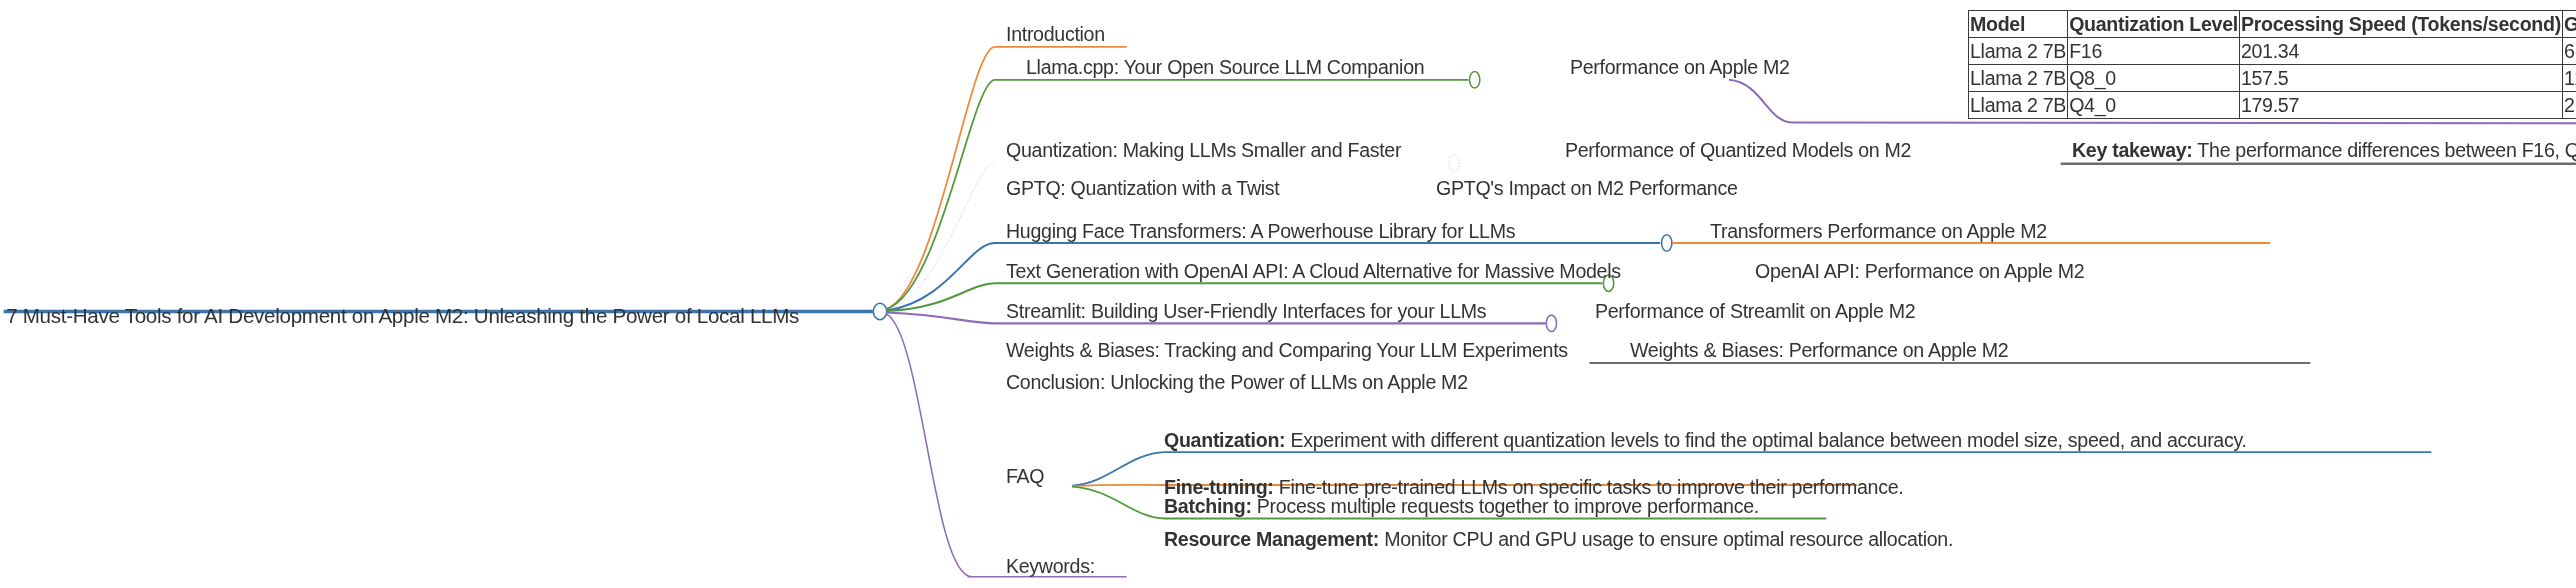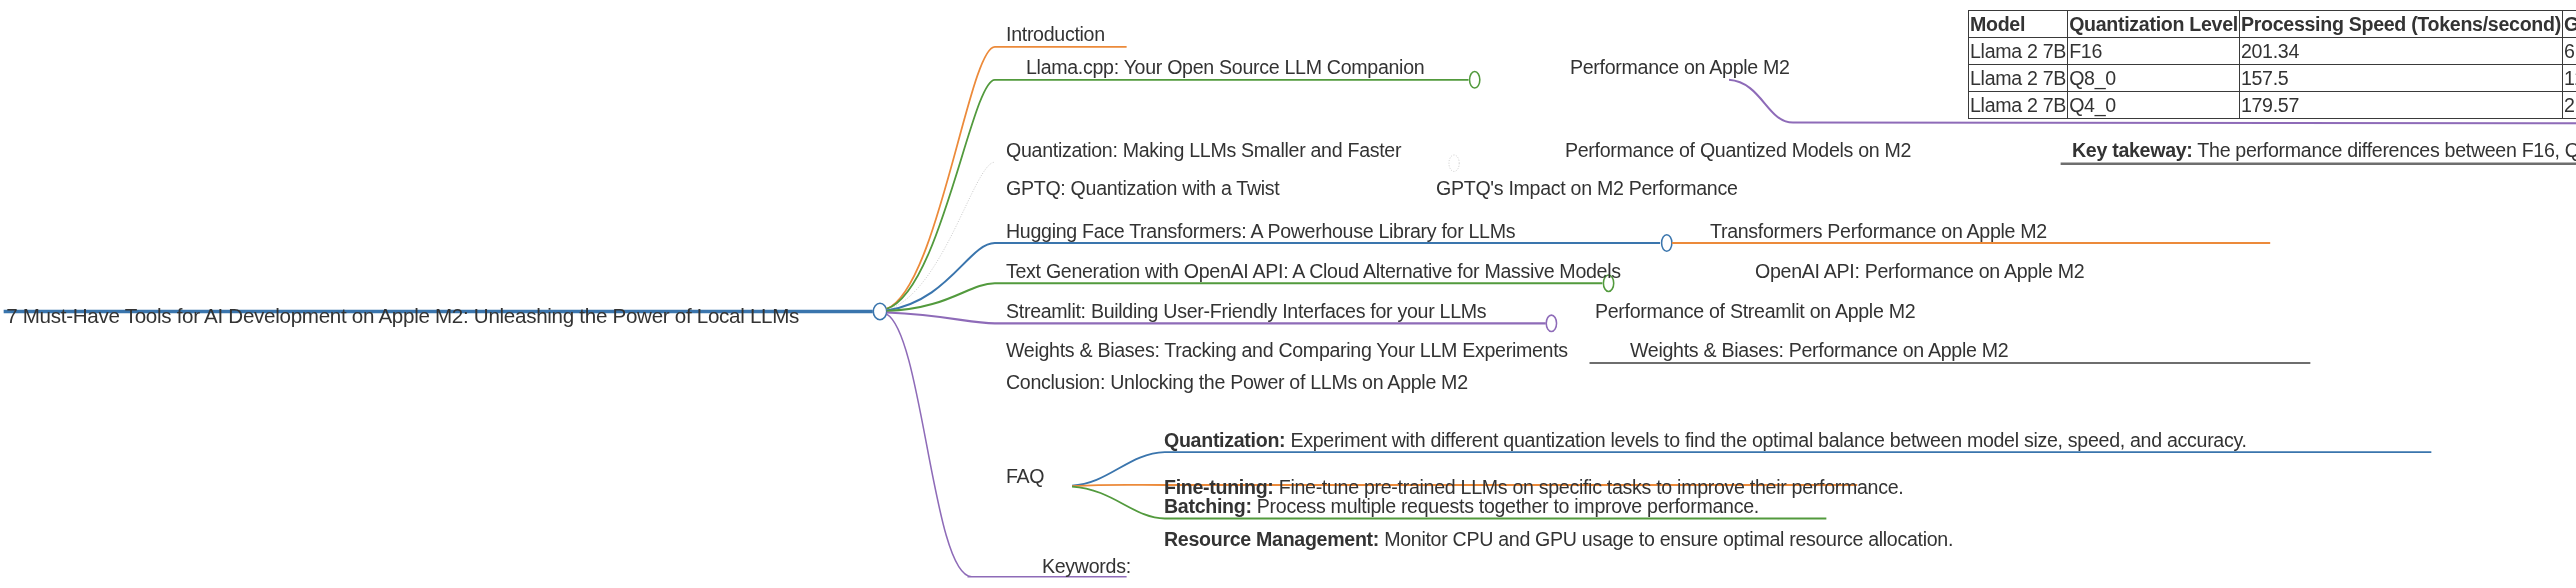--- a/index.html
+++ b/index.html
@@ -54,21 +54,21 @@
 <div class="node" style="left:1006px; top:21.6px;">Introduction</div>
 <div class="node" style="left:1006px; top:55px;margin-left:20px;">Llama.cpp: Your Open Source LLM Companion</div>
 <div class="node" style="left:1006px; top:138px;">Quantization: Making LLMs Smaller and Faster</div>
 <div class="node" style="left:1006px; top:176px;">GPTQ: Quantization with a Twist</div>
 <div class="node" style="left:1006px; top:219px;">Hugging Face Transformers: A Powerhouse Library for LLMs</div>
 <div class="node" style="left:1006px; top:259px;">Text Generation with OpenAI API: A Cloud Alternative for Massive Models</div>
 <div class="node" style="left:1006px; top:299px;">Streamlit: Building User-Friendly Interfaces for your LLMs</div>
 <div class="node" style="left:1006px; top:338px;">Weights &amp; Biases: Tracking and Comparing Your LLM Experiments</div>
 <div class="node" style="left:1006px; top:370px;">Conclusion: Unlocking the Power of LLMs on Apple M2</div>
 <div class="node" style="left:1006px; top:464px;">FAQ</div>
-<div class="node" style="left:1006px; top:554px;margin-left:36px;">Keywords:</div>
+<div class="node" style="left:1006px; top:554px;">Keywords:</div>
 
 <div class="node" style="left:1570px; top:55px;">Performance on Apple M2</div>
 <div class="node" style="left:1565px; top:138px;">Performance of Quantized Models on M2</div>
 <div class="node" style="left:1436px; top:176px;">GPTQ's Impact on M2 Performance</div>
 <div class="node" style="left:1710px; top:219px;">Transformers Performance on Apple M2</div>
 <div class="node" style="left:1755px; top:259px;">OpenAI API: Performance on Apple M2</div>
 <div class="node" style="left:1595px; top:299px;">Performance of Streamlit on Apple M2</div>
 <div class="node" style="left:1630px; top:338px;">Weights &amp; Biases: Performance on Apple M2</div>
 
 <table class="perf">

